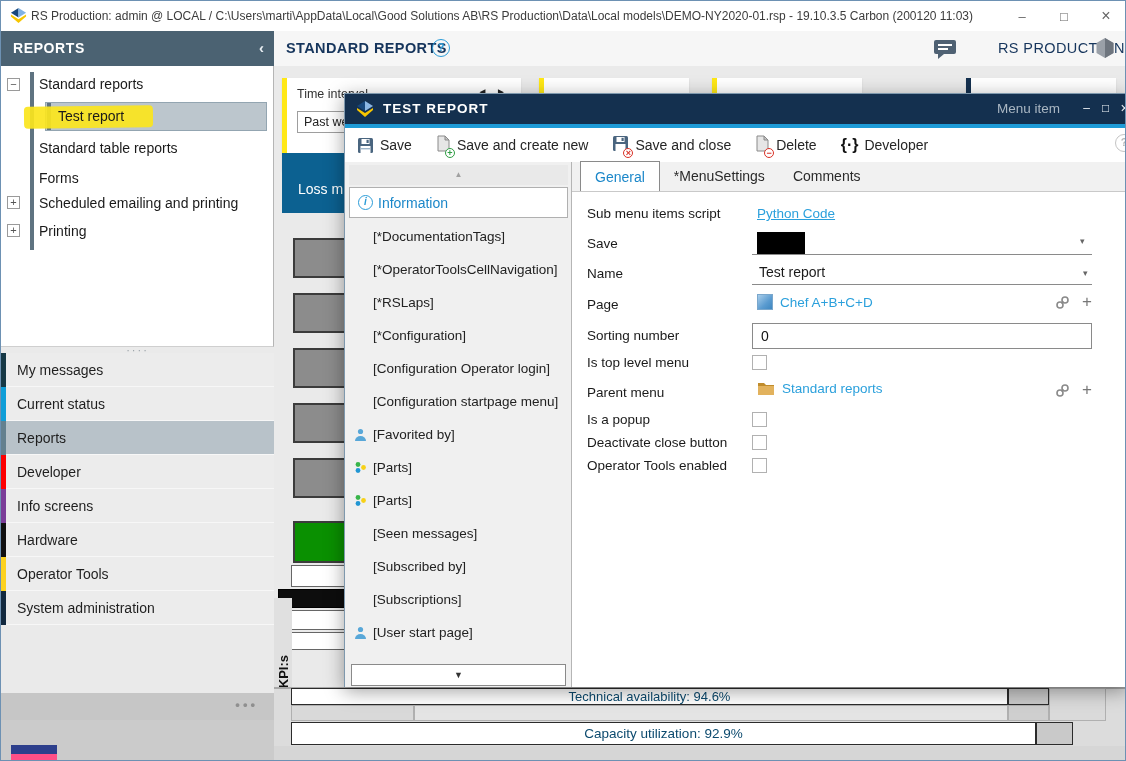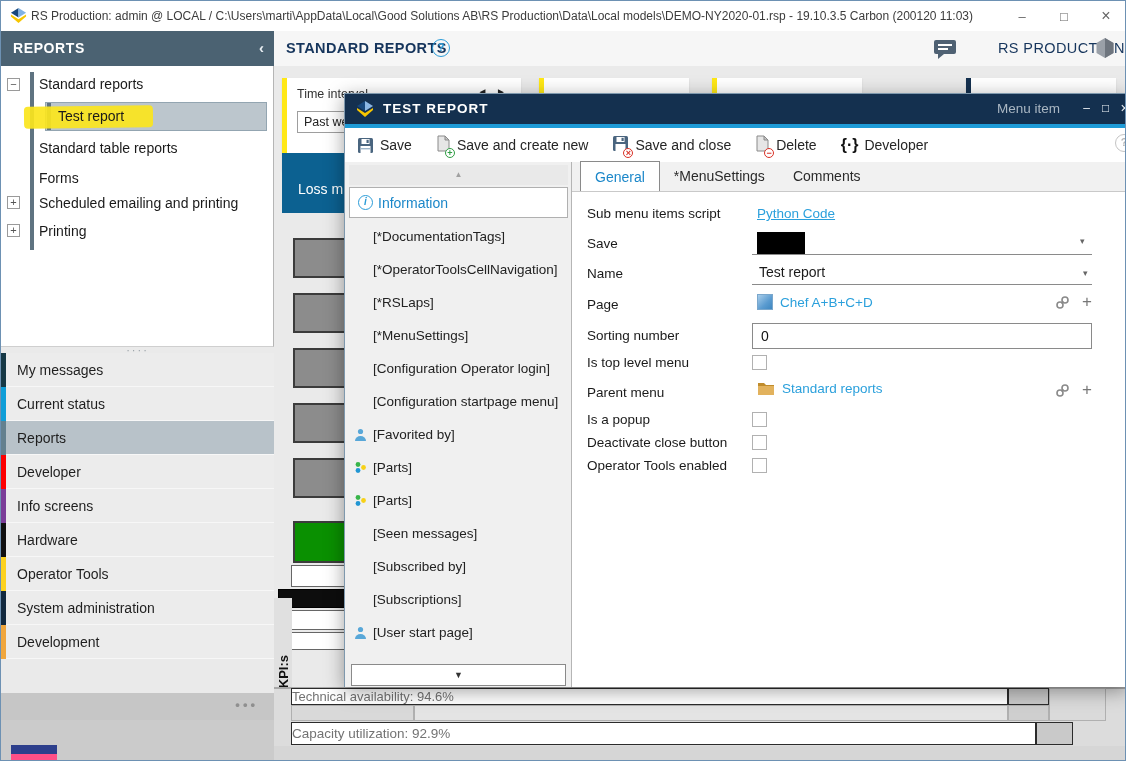--- a/index.html
+++ b/index.html
@@ -63,21 +63,21 @@
   
   .loss-box { left:281px; top:152px; width:139px; height:60px; background:#0c6191; color:#fff; font-size:14px; }
   .block { left:292px; width:54px; border:2px solid #3c3c3c; }
   .white-row { left:290px; width:56px; background:#fff; border:1px solid #666; }
   .kpi-strip { left:273px; top:597px; width:18px; height:148px; background:#e0e0e0; }
   .kpi-axis { left:272px; top:640px; width:20px; height:62px; display:flex; align-items:center; justify-content:center; }
   .kpi-axis span { writing-mode:vertical-rl; transform:rotate(180deg); font-size:13px; font-weight:bold; color:#111; }
 
   
   .kpi-section { left:273px; top:686px; width:853px; height:59px; background:#dcdcdc; border-top:2px solid #a8a8a8; }
-  .kpi-bar { background:#fff; border:1px solid #2b2b2b; text-align:left; color:#737373; }
+  .kpi-bar { background:#fff; border:1px solid #2b2b2b; text-align:center; color:#0c4a6e; }
   .kpi-rem { background:#c9c9c9; border:1px solid #2b2b2b; }
   .kpi-cell { border:1px solid #b0b0b0; }
   .bottom-strip { left:273px; top:745px; width:853px; height:16px; background:#d6d6d6; }
 
   
   .dialog { left:343px; top:92px; width:783px; height:594px; background:#fff; z-index:10;
             border:1px solid #7e98ad; box-shadow:0 4px 18px rgba(0,0,0,.38); }
   .dlg-titlebar { left:0; top:0; width:100%; height:30px; background:#14304f; }
   .dlg-title { left:38px; top:0; height:30px; line-height:30px; color:#fff; font-size:13.5px;
                font-weight:bold; letter-spacing:1px; }
@@ -198,24 +198,20 @@
       <span class="nav-label">Hardware</span>
       </div>
     <div class="nav-item">
       <span class="nav-bar" style="background: rgb(253, 210, 31);"></span>
       <span class="nav-label">Operator Tools</span>
       </div>
     <div class="nav-item">
       <span class="nav-bar" style="background: rgb(18, 41, 63);"></span>
       <span class="nav-label">System administration</span>
       </div>
-    <div class="nav-item">
-      <span class="nav-bar" style="background: rgb(240, 166, 61);"></span>
-      <span class="nav-label">Development</span>
-      </div>
   </div>
 
   <div class="abs sb-footer">
     <div class="abs overflow-dots">•••</div>
   </div>
   <div class="abs sb-bottom"></div>
   <div class="abs flag">
       <div class="t"></div>
       <div class="b"></div>
     </div>
@@ -352,21 +348,21 @@
       <div class="dlist-row" style="top:58px">
           <span>[*DocumentationTags]</span>
         </div>
       <div class="dlist-row" style="top:91px">
           <span>[*OperatorToolsCellNavigation]</span>
         </div>
       <div class="dlist-row" style="top:124px">
           <span>[*RSLaps]</span>
         </div>
       <div class="dlist-row" style="top:157px">
-          <span>[*MenuSettings]</span>
+          <span>[*Configuration]</span>
         </div>
       <div class="dlist-row" style="top:190px">
           <span>[Configuration Operator login]</span>
         </div>
       <div class="dlist-row" style="top:223px">
           <span>[Configuration startpage menu]</span>
         </div>
       <div class="dlist-row" style="top:256px">
         <svg class="row-icon" width="13" height="14" viewBox="0 0 13 14">
           <circle cx="6.5" cy="3.5" r="2.6" fill="#58a7d8"></circle>

